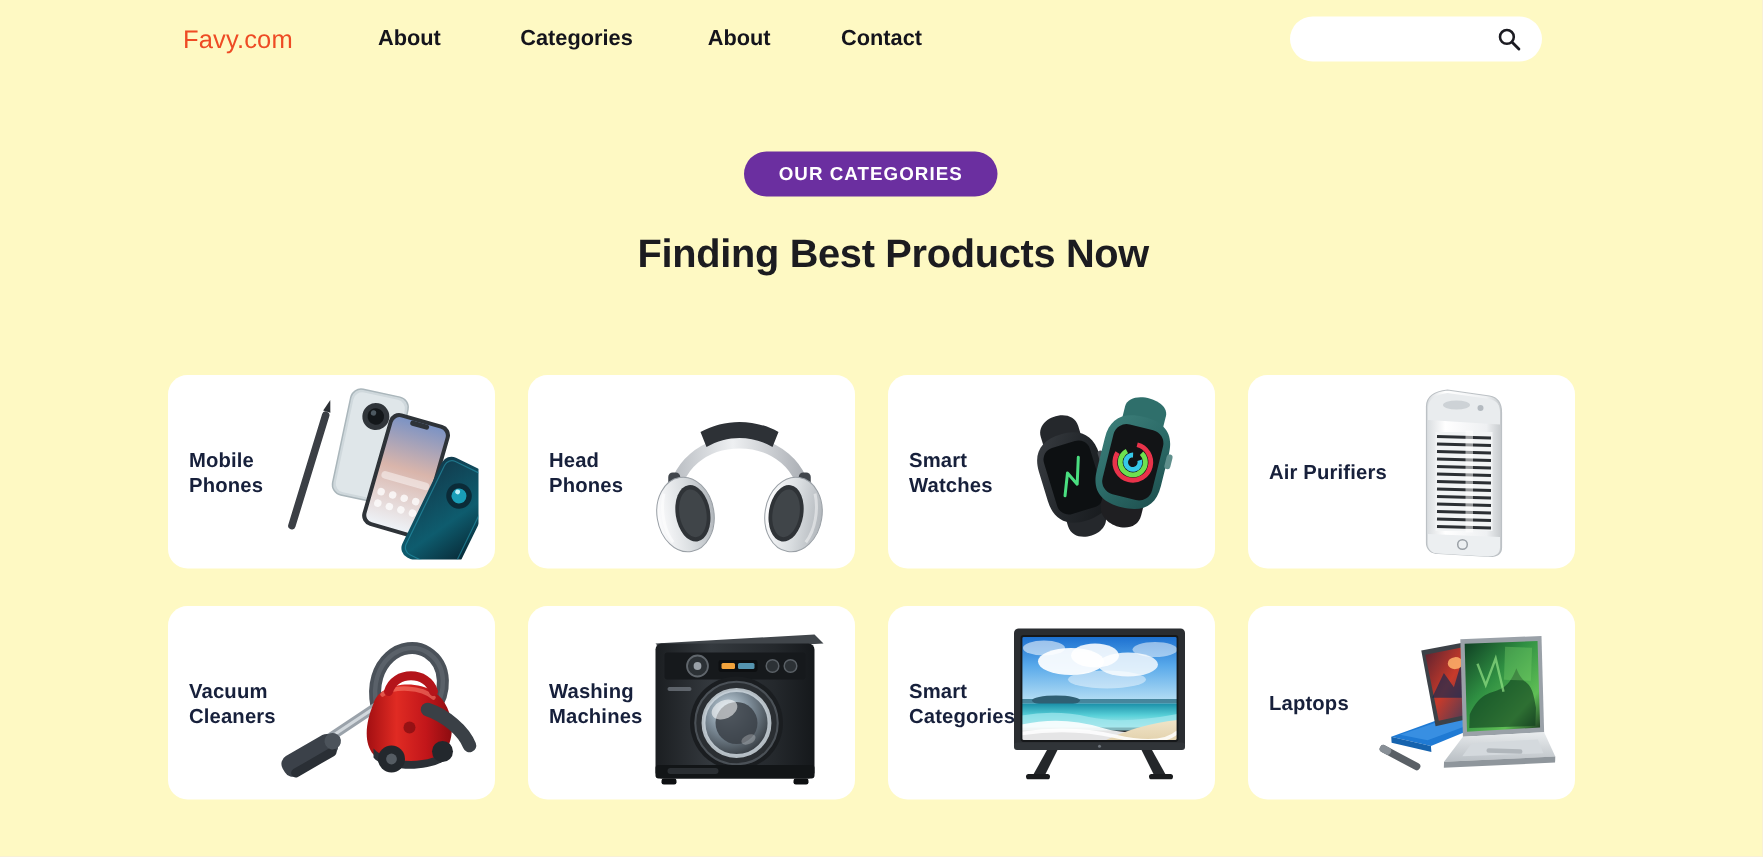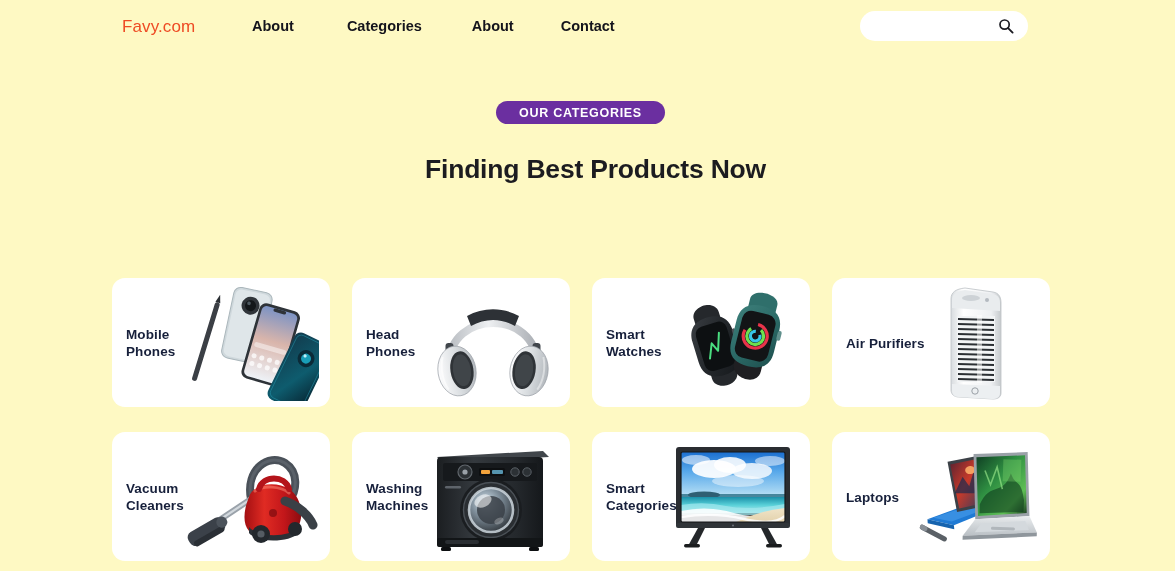--- a/index.html
+++ b/index.html
@@ -41,41 +41,41 @@
     margin-left: 16px; width: 112px; height: 24px;
     font-family: "Liberation Sans", sans-serif;
     font-size: 13px; color: #3a3f4a;
   }
   .search-input::placeholder { color: #8a929e; }
   .search-icon { position: absolute; right: 14px; top: 7px; width: 16px; height: 16px; cursor: pointer; }
 
   
   .badge {
     position: absolute; left: 496px; top: 101px;
-    width: 169px; height: 23px; border-radius: 17px;
+    width: 169px; height: 30px; border-radius: 17px;
     background: #6b2fa0; color: #ffffff;
     display: flex; align-items: center; justify-content: center;
     font-size: 12.5px; font-weight: bold; letter-spacing: .7px;
     cursor: pointer;
   }
   .heading {
     position: absolute; left: 8px; top: 152px; width: 1175px;
     text-align: center; color: #1c1c20;
     font-size: 26.5px; font-weight: bold; line-height: 34px;
     letter-spacing: -.2px;
   }
 
   
   .grid {
     position: absolute; left: 112px; top: 250px;
     width: 940px;
     display: grid;
     grid-template-columns: repeat(4, 218px);
     grid-template-rows: 129px 129px;
-    column-gap: 22px; row-gap: 25px; margin-top: 28px;
+    column-gap: 22px; row-gap: 25px;
   }
   .card {
     position: relative; background: #ffffff; border-radius: 13px;
     overflow: hidden; cursor: pointer;
   }
   .card-label {
     position: absolute; left: 14px; top: 50%;
     transform: translateY(-50%);
     font-size: 13.5px; font-weight: bold; color: #17203b;
     line-height: 17px; letter-spacing: .1px;

